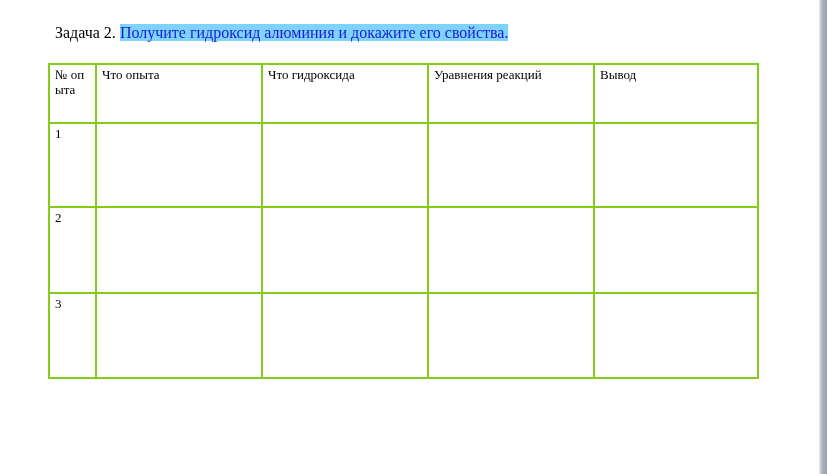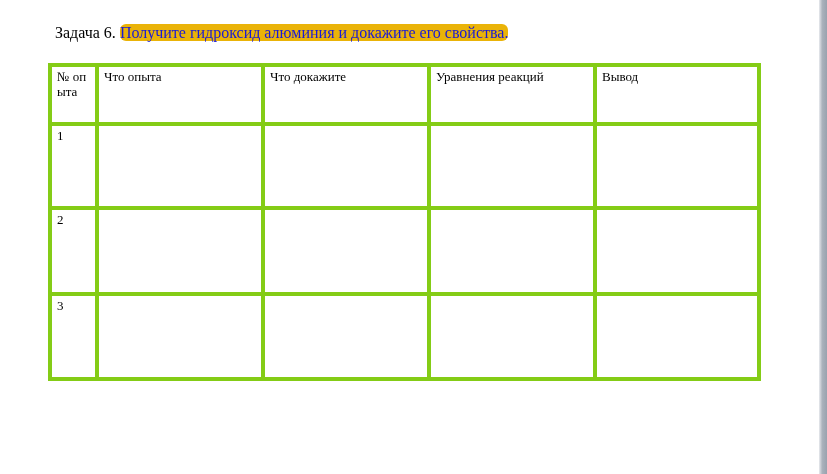--- a/index.html
+++ b/index.html
@@ -15,35 +15,34 @@
   
   .doc-title {
     position:absolute;
     left:55px; top:24px;
     margin:0;
     font-size:16px;
     line-height:18px;
     white-space:pre;
   }
   .doc-title .hl {
-    background:#eab308;
+    background:#7dd3fc;
     color:#1a1ad6;
-    border-radius:6px;
   }
 
   
   table.doc-table {
     position:absolute;
     left:48px; top:63px;
     width:709px;
     border-collapse:collapse;
     table-layout:fixed;
   }
   table.doc-table td, table.doc-table th {
-    border:4px solid #84cc16;
+    border:2px solid #84cc16;
     font-weight:normal;
     font-size:13px;
     line-height:15px;
     vertical-align:top;
     text-align:left;
     padding:2px 5px;
     box-sizing:border-box;
     overflow:hidden;
   }
   .header-row th { height:59px; }
@@ -66,38 +65,38 @@
     right:0; top:0;
     width:8px; height:474px;
     background:linear-gradient(to right,#e8eaee 0%,#aab2bc 40%,#98a2ae 100%);
   }
 </style>
 </head>
 <body>
 
 <div class="page">
 
-  <p class="doc-title"><span>Задача 6. </span><span class="hl">Получите гидроксид алюминия и докажите его свойства.</span></p>
+  <p class="doc-title"><span>Задача 2. </span><span class="hl">Получите гидроксид алюминия и докажите его свойства.</span></p>
 
   <table class="doc-table">
     <colgroup>
       <col style="width:47px">
       <col style="width:166px">
       <col style="width:166px">
       <col style="width:166px">
       <col style="width:164px">
     </colgroup>
 
     <tbody>
         <tr class="header-row">
       <th>
         <div class="num-wrap">№ опыта</div>
       </th>
       <th>Что опыта</th>
-      <th>Что докажите</th>
+      <th>Что гидроксида</th>
       <th>Уравнения реакций</th>
       <th>Вывод</th>
     </tr>
 
 
     <tr class="row-a">
       <td class="num-cell-low">1</td>
       <td></td>
       <td></td>
       <td></td>

